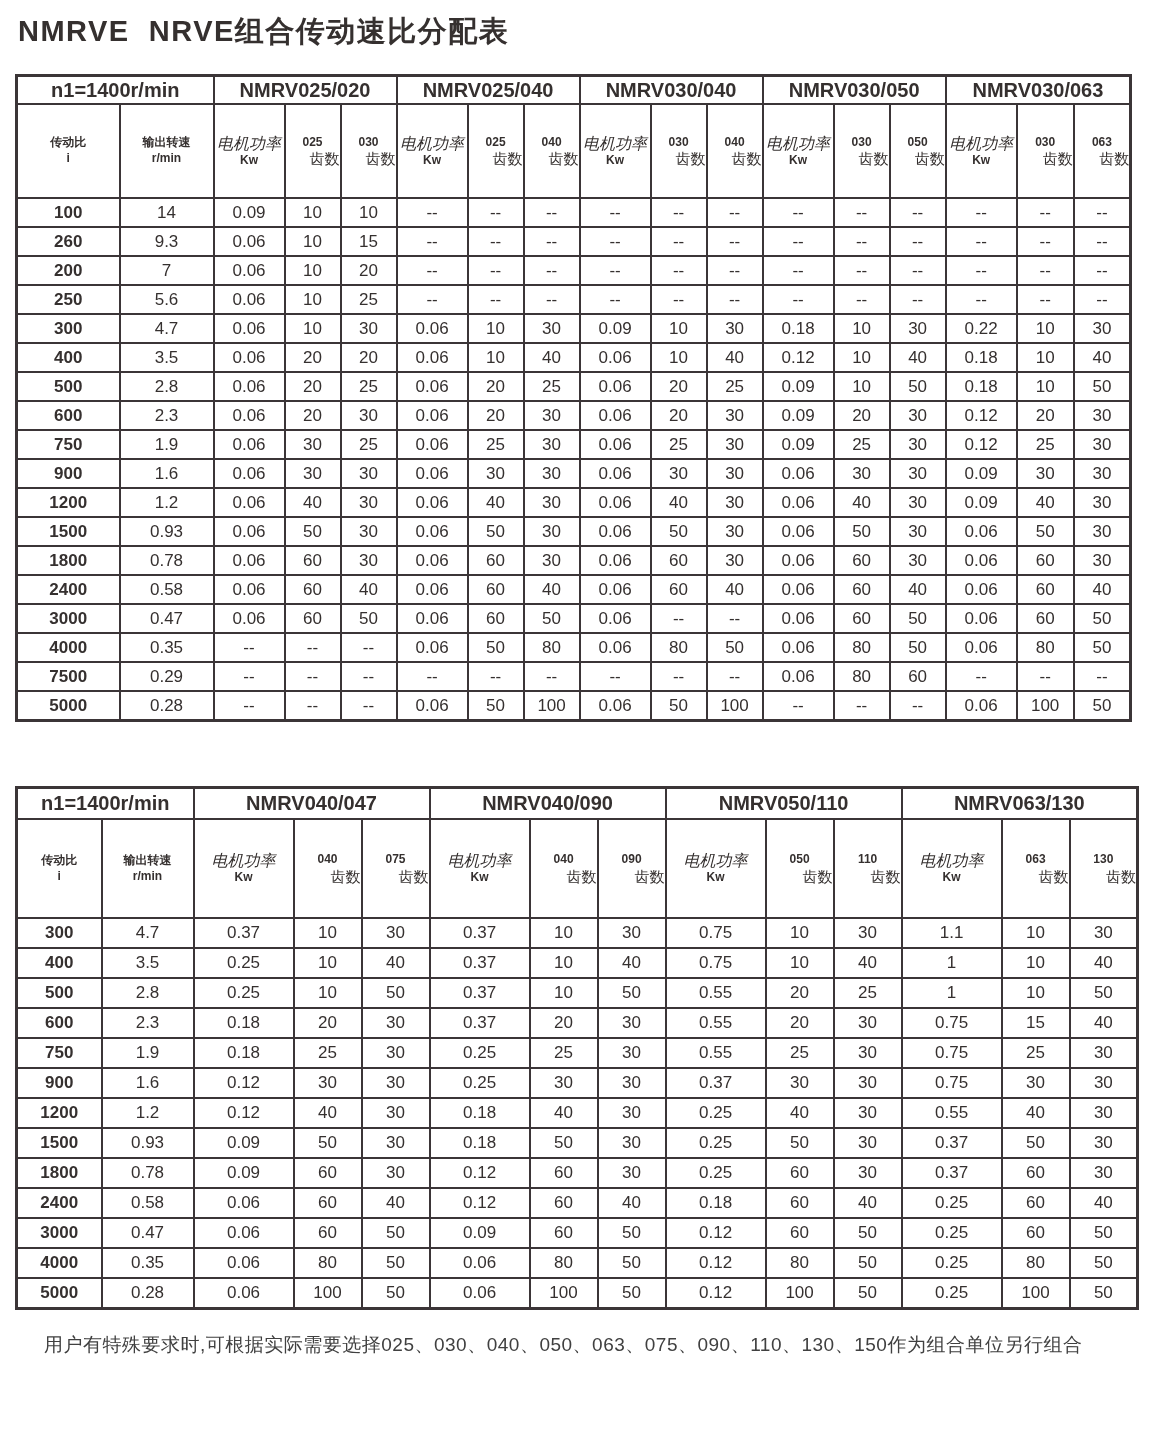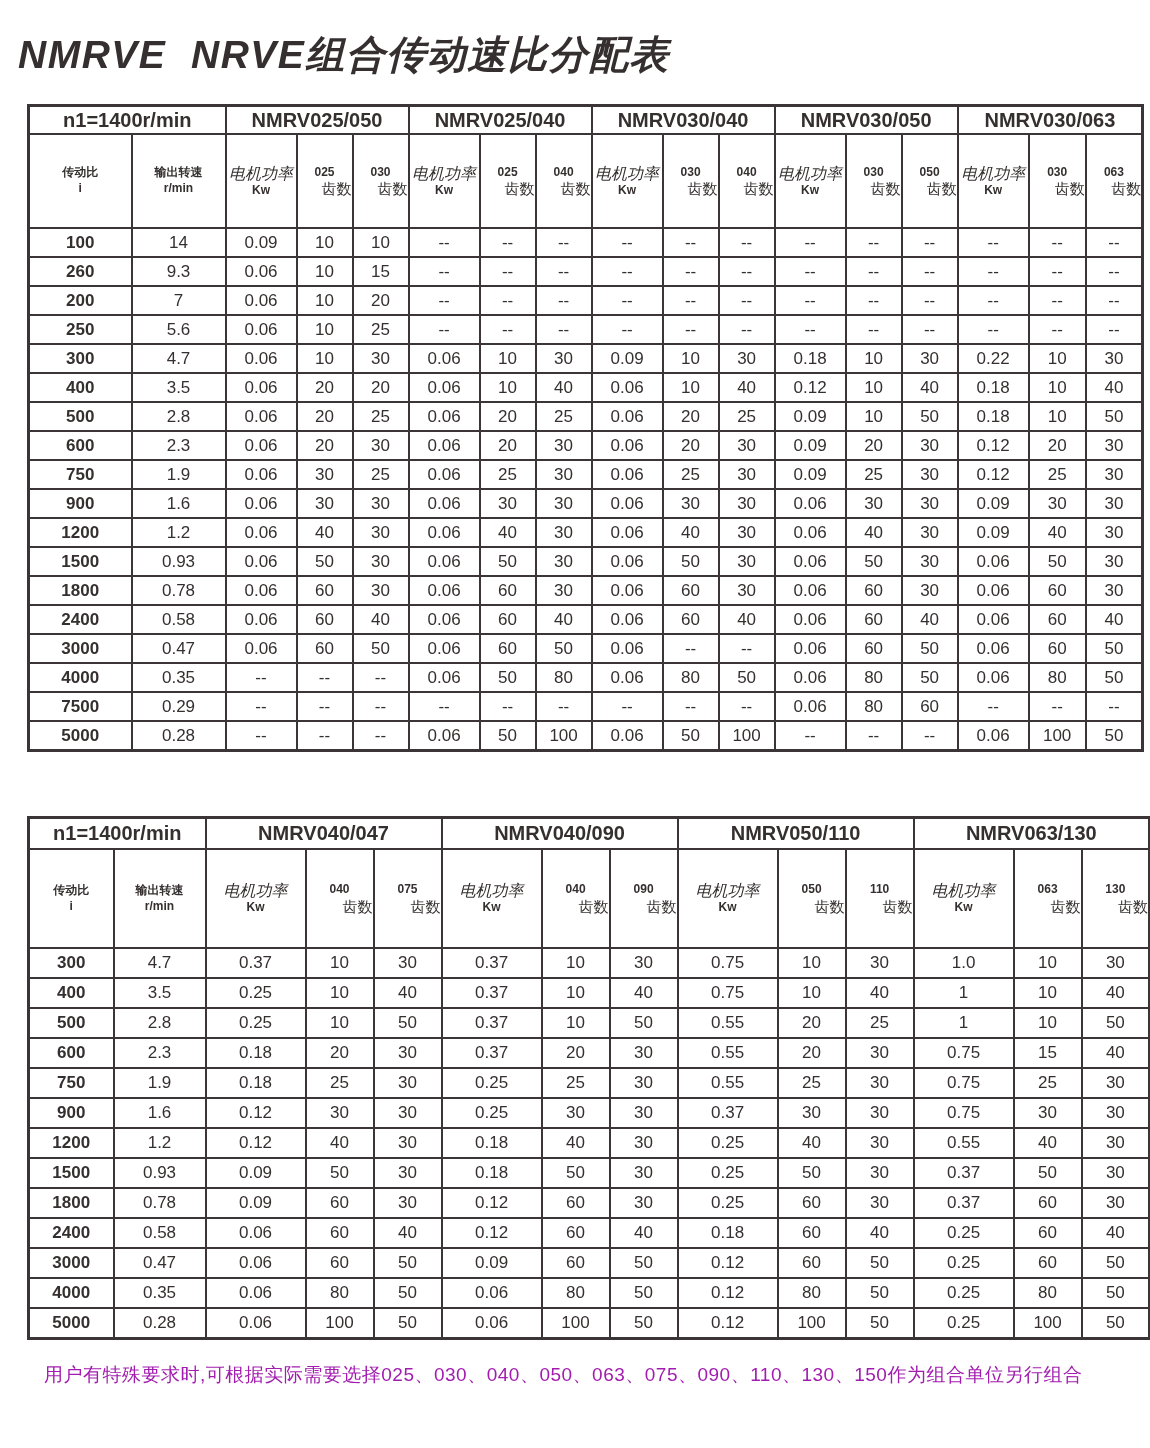--- a/index.html
+++ b/index.html
@@ -6,32 +6,31 @@
     margin: 0;
     padding: 0;
     width: 1150px;
     height: 1448px;
     background: #ffffff;
     overflow: hidden;
     font-family: "Liberation Sans", "DejaVu Sans", sans-serif;
     color: #35302f;
   }
   .page-title {
-    margin: 28px 0 0 18px;
-    font-size: 39px;
+    margin: 12px 0 0 18px;
+    font-size: 29px;
     font-weight: bold;
     letter-spacing: 1.5px;
     white-space: pre;
     color: #35302f;
-    font-style: italic;
   }
   table.ratio-table {
     border-collapse: collapse;
     table-layout: fixed;
-    margin-left: 27px;
+    margin-left: 15px;
     width: 1114px;
     border: 3px solid #3b3537;
   }
   table.t1 { margin-top: 22px; }
   table.t2 { margin-top: 64px; }
   .ratio-table td {
     border: 2px solid #3b3537;
     text-align: center;
     vertical-align: middle;
     padding: 0;
@@ -60,21 +59,21 @@
     font-style: italic;
   }
   .val-cell { font-size: 17px; }
   .ratio-cell { font-size: 17px; font-weight: bold; }
   .t1 tr.data-row td { height: 27px; }
   .t2 tr.data-row td { height: 28px; }
   .footer-note {
     margin: 22px 0 0 44px;
     font-size: 19px;
     letter-spacing: 0.5px;
-    color: #a21caf;
+    color: #404040;
   }
 </style>
 </head>
 <body>
 
 <h1 class="page-title">NMRVE  NRVE组合传动速比分配表</h1>
 
 <table class="ratio-table t1">
     <colgroup>
       <col style="width:103px">
@@ -91,21 +90,21 @@
       <col style="width:71px">
       <col style="width:56px">
       <col style="width:56px">
       <col style="width:71px">
       <col style="width:57px">
       <col style="width:57px">
     </colgroup>
     <tbody>
       <tr>
         <td colspan="2" class="ghead">n1=1400r/min</td>
-        <td colspan="3" class="ghead">NMRV025/050</td>
+        <td colspan="3" class="ghead">NMRV025/020</td>
         <td colspan="3" class="ghead">NMRV025/040</td>
         <td colspan="3" class="ghead">NMRV030/040</td>
         <td colspan="3" class="ghead">NMRV030/050</td>
         <td colspan="3" class="ghead">NMRV030/063</td>
       </tr>
       <tr>
         <td class="subhead">
           <div class="sh-b">传动比</div>
           <div class="sh-b">i</div>
         </td>
@@ -607,21 +606,21 @@
         <td class="val-cell">4.7</td>
         <td class="val-cell">0.37</td>
         <td class="val-cell">10</td>
         <td class="val-cell">30</td>
         <td class="val-cell">0.37</td>
         <td class="val-cell">10</td>
         <td class="val-cell">30</td>
         <td class="val-cell">0.75</td>
         <td class="val-cell">10</td>
         <td class="val-cell">30</td>
-        <td class="val-cell">1.0</td>
+        <td class="val-cell">1.1</td>
         <td class="val-cell">10</td>
         <td class="val-cell">30</td>
       </tr>
       <tr class="data-row">
         <td class="ratio-cell">400</td>
         <td class="val-cell">3.5</td>
         <td class="val-cell">0.25</td>
         <td class="val-cell">10</td>
         <td class="val-cell">40</td>
         <td class="val-cell">0.37</td>

